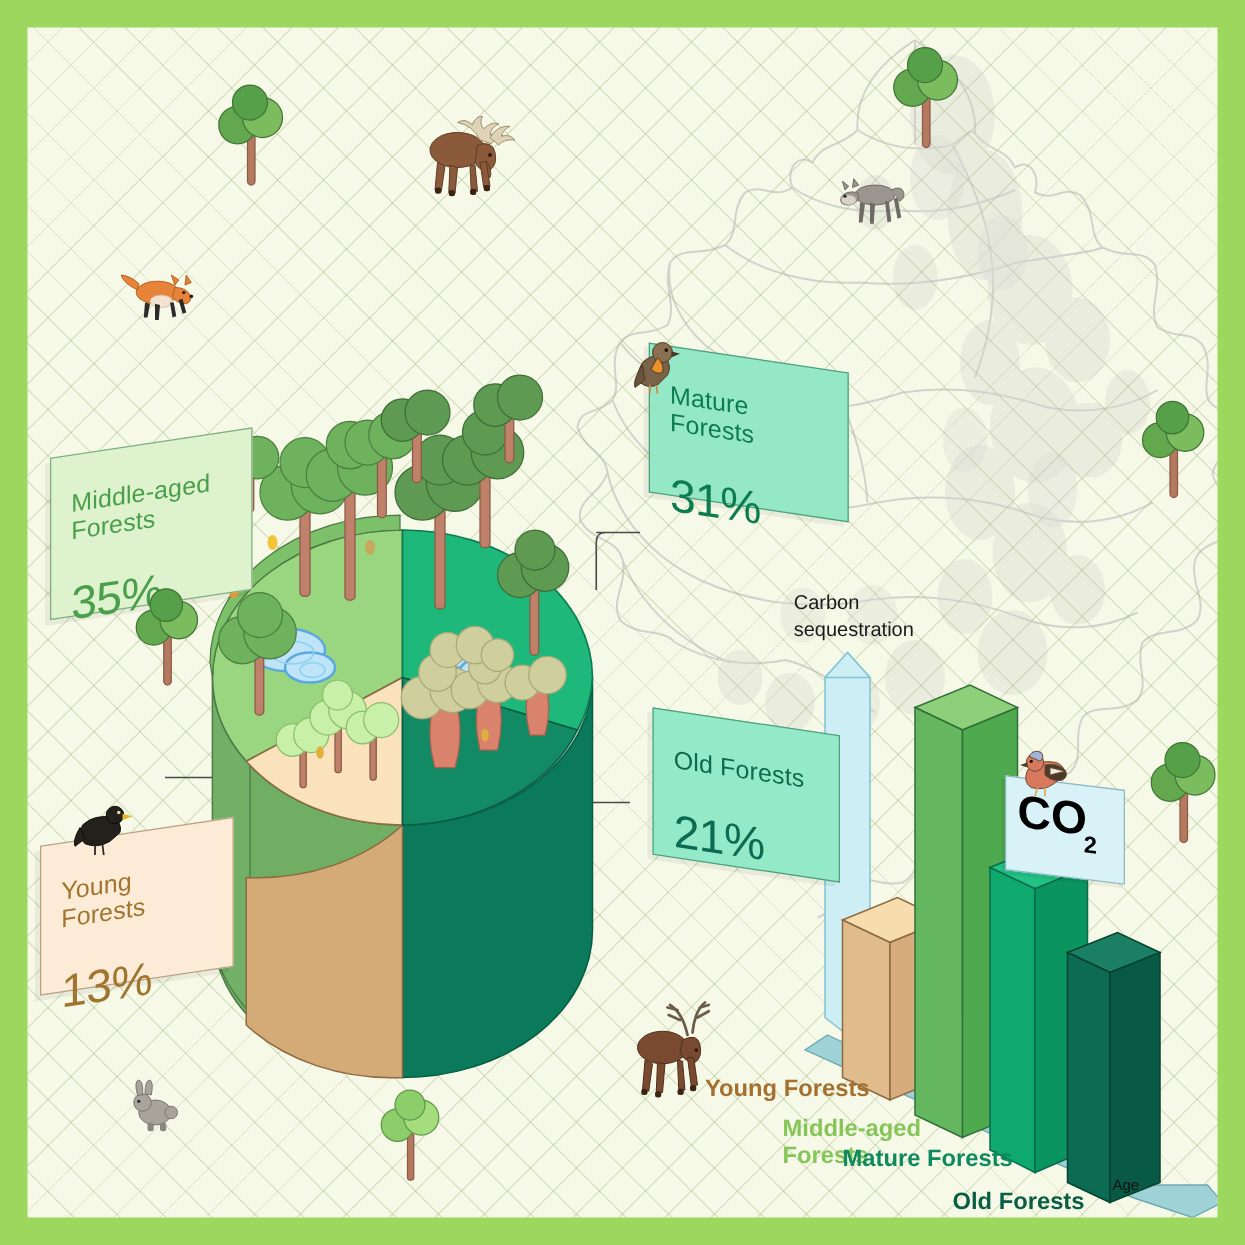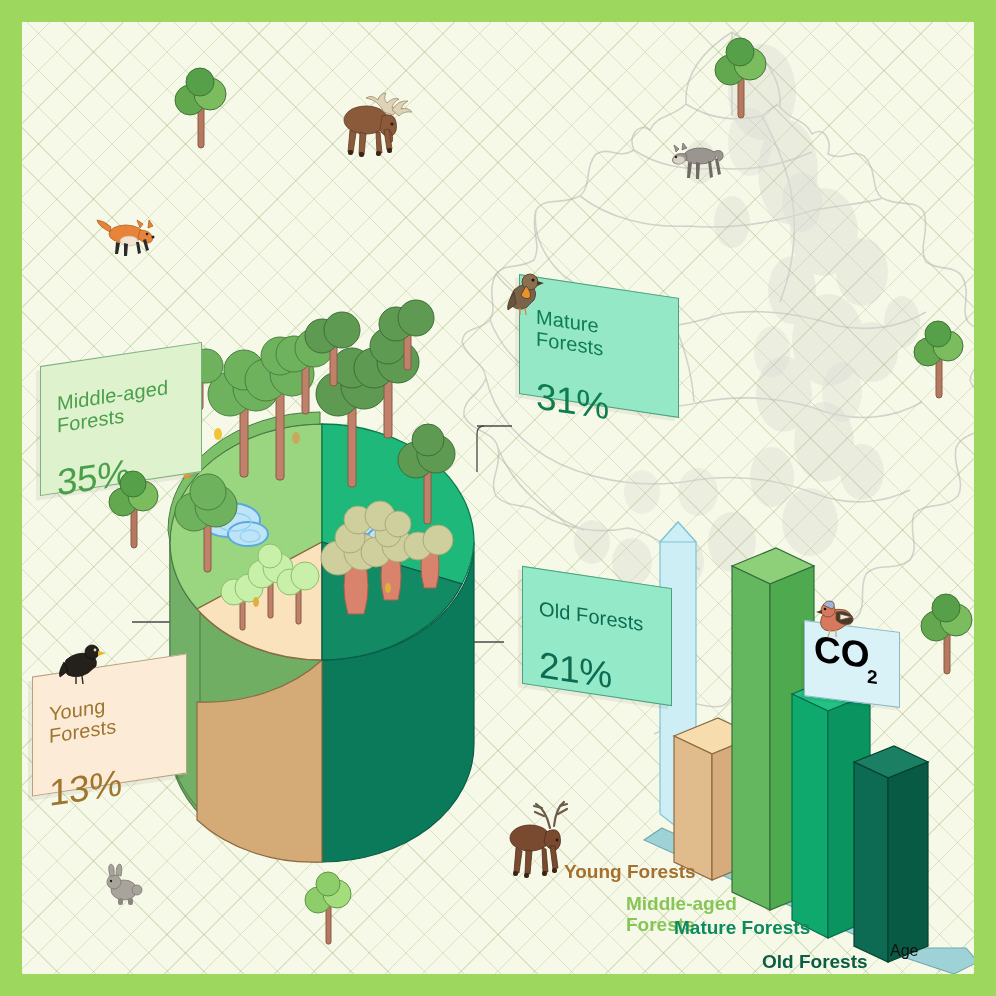--- a/index.html
+++ b/index.html
@@ -66,21 +66,21 @@
 
   
   #leaders{position:absolute;left:0;top:0;width:952px;height:952px;}
 
   
   .bl{position:absolute;font-size:19px;font-weight:bold;white-space:pre-line;line-height:1.08;}
   #bl-young{left:542px;top:840px;color:#a5702e;}
   #bl-mid  {left:604px;top:872px;color:#86c557;}
   #bl-mature{left:652px;top:896px;color:#0e8a5f;}
   #bl-old  {left:740px;top:930px;color:#0a5e44;}
-  #bl-age  {left:868px;top:920px;color:#111;font-size:16px;font-weight:normal;}
+  #bl-age  {left:868px;top:920px;color:#111;font-size:12px;font-weight:normal;}
 
   #carbon-label{
     position:absolute;left:613px;top:450px;
     font-size:16px;color:#1a1a1a;line-height:1.35;white-space:pre-line;
   }
 
   
   #co2{
     position:absolute;left:782px;top:604px;width:96px;height:76px;
     background:#d8f2f7;border:1.3px solid #8fb8c4;
@@ -392,20 +392,22 @@
     <div class="card" id="card-young">
       <span class="ttl">Young Forests</span>
       <span class="pct">13%</span>
     </div>
 
     <div id="co2">
       <span class="t">CO</span>
       <span class="sub">2</span>
     </div>
 
+    <div id="carbon-label">Carbon
+sequestration</div>
     <div class="bl" id="bl-young">Young Forests</div>
     <div class="bl" id="bl-mid">Middle-aged
 Forests</div>
     <div class="bl" id="bl-mature">Mature Forests</div>
     <div class="bl" id="bl-old">Old Forests</div>
     <div class="bl" id="bl-age">Age</div>
 
     <svg class="lyr" style="left:150px;top:38px;" width="58" height="90" viewBox="0 0 58 90">
       <rect x="26" y="42" width="6" height="46" rx="3" fill="#b5795f" stroke="#8a5a46" stroke-width="1"></rect>
       <circle cx="18" cy="40" r="15" fill="#63a84f" stroke="#417536" stroke-width="1"></circle>

